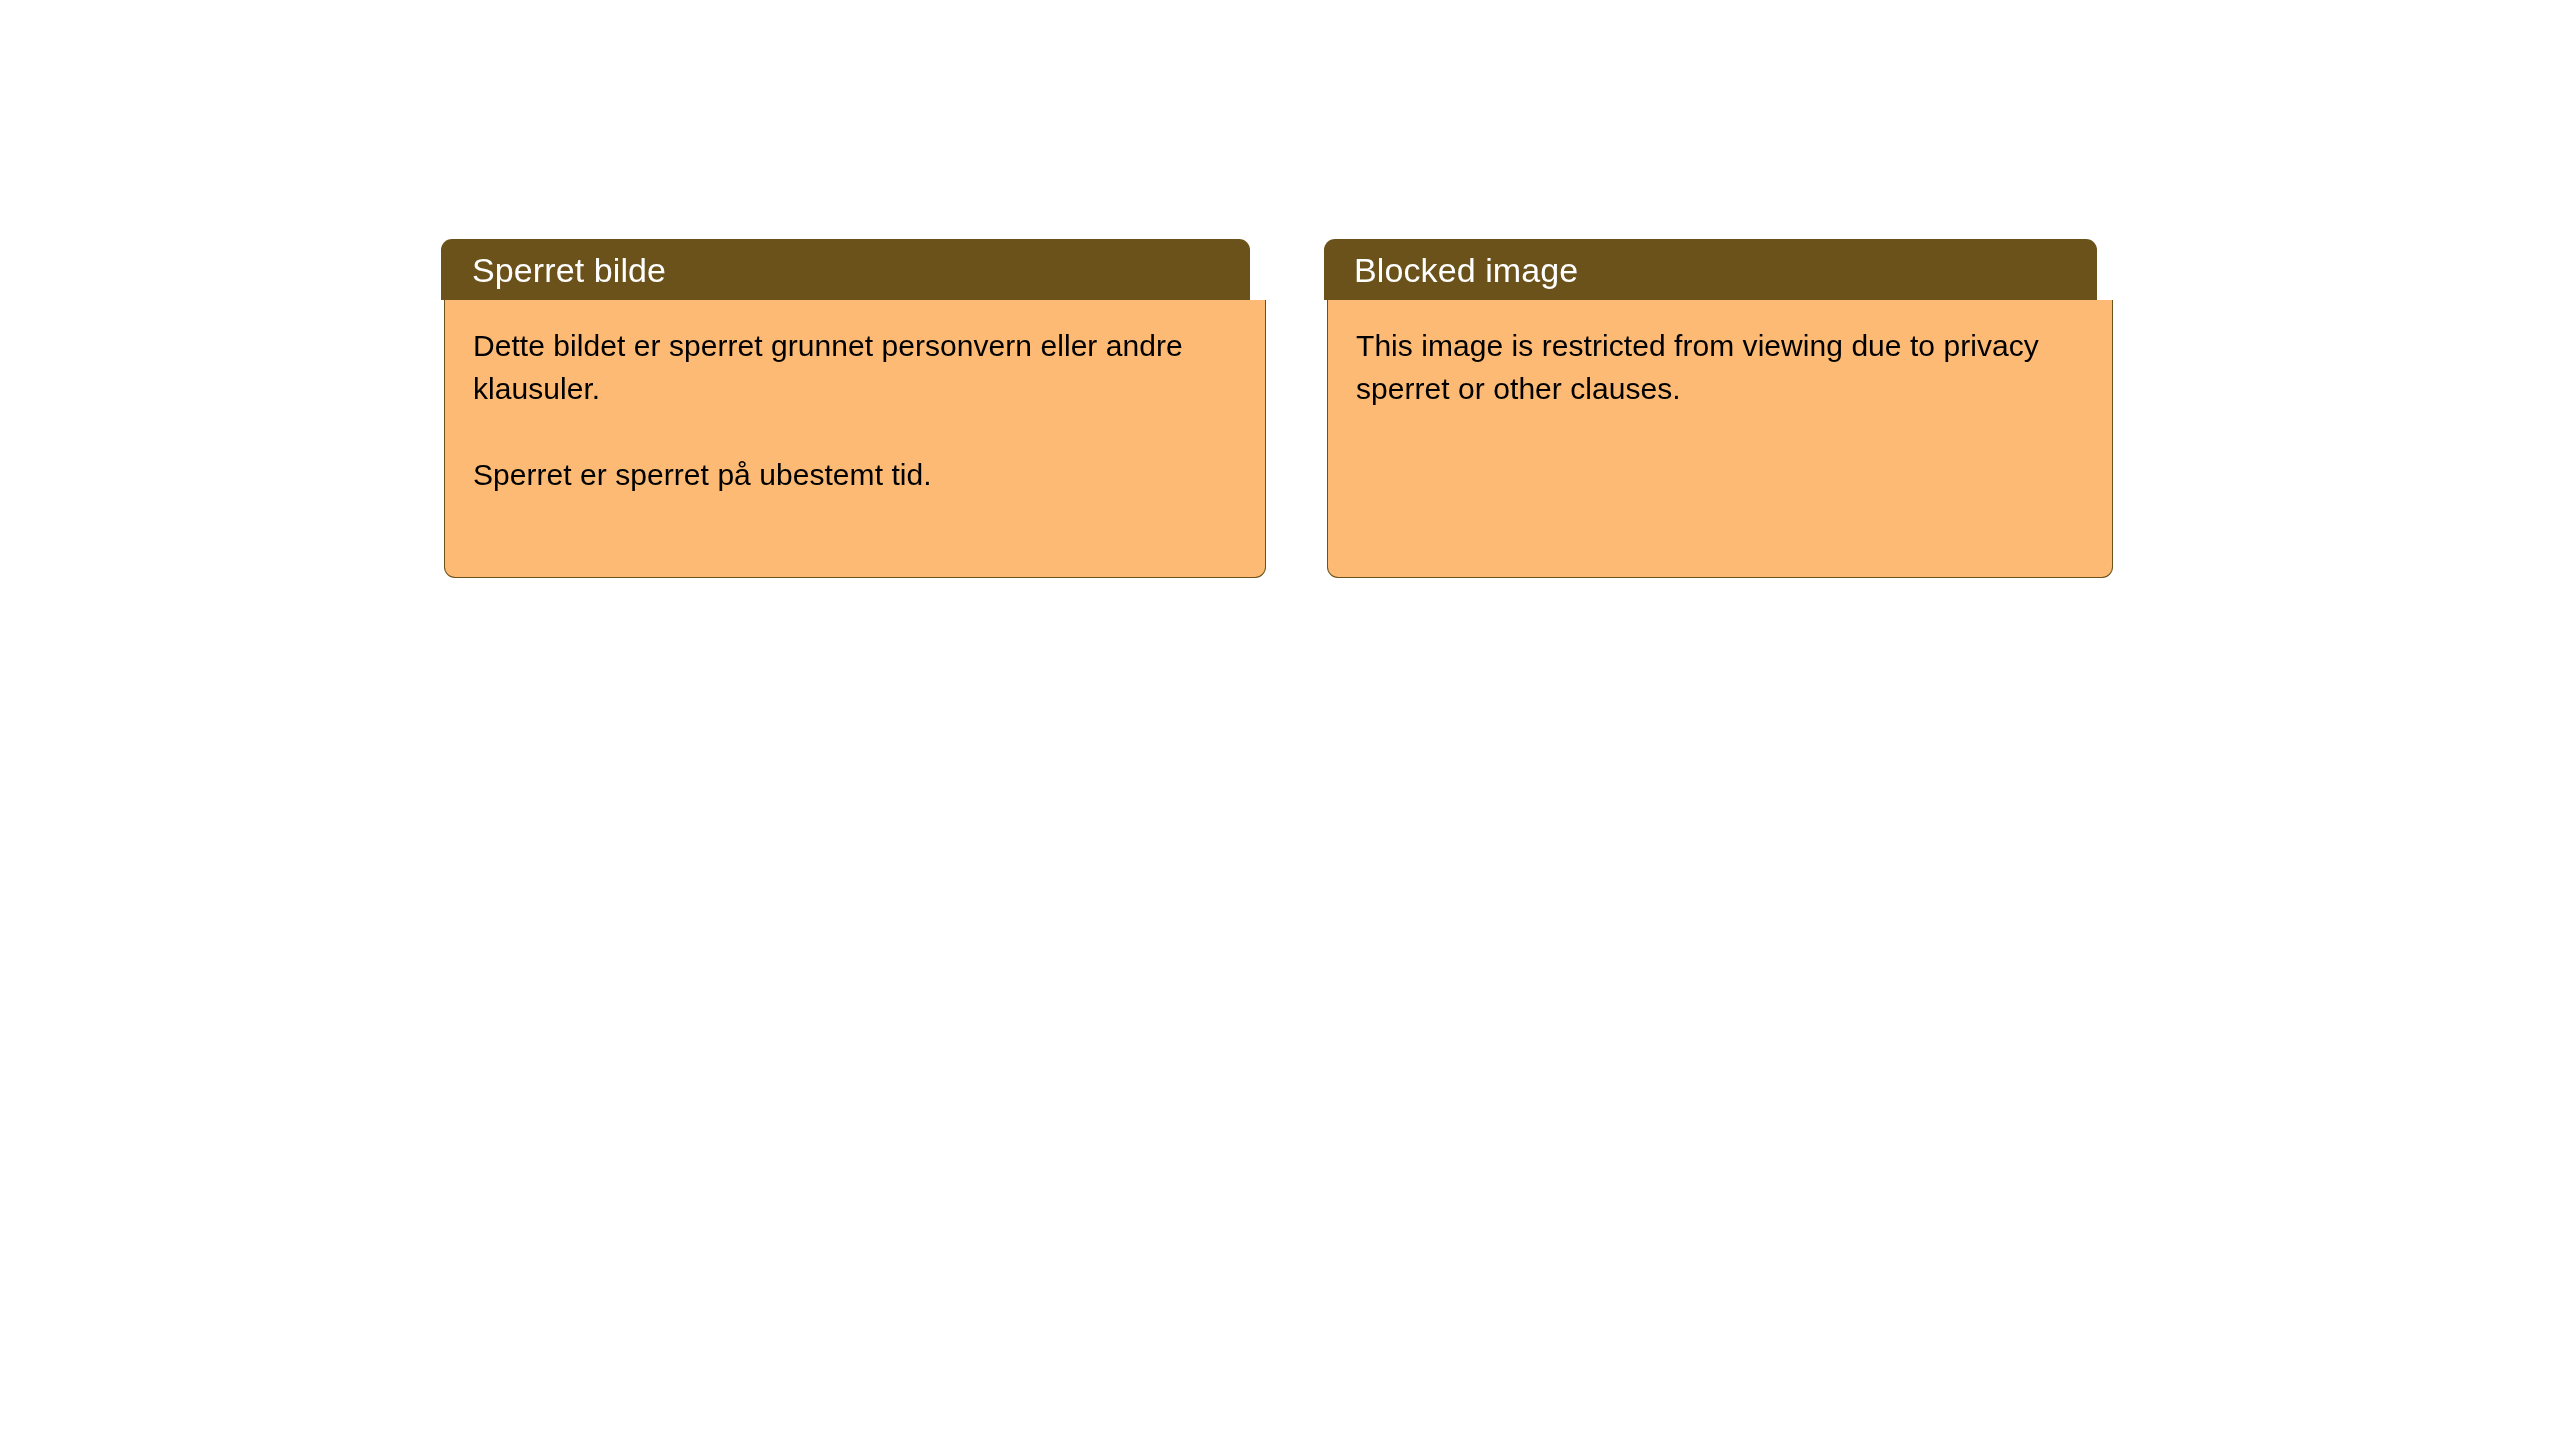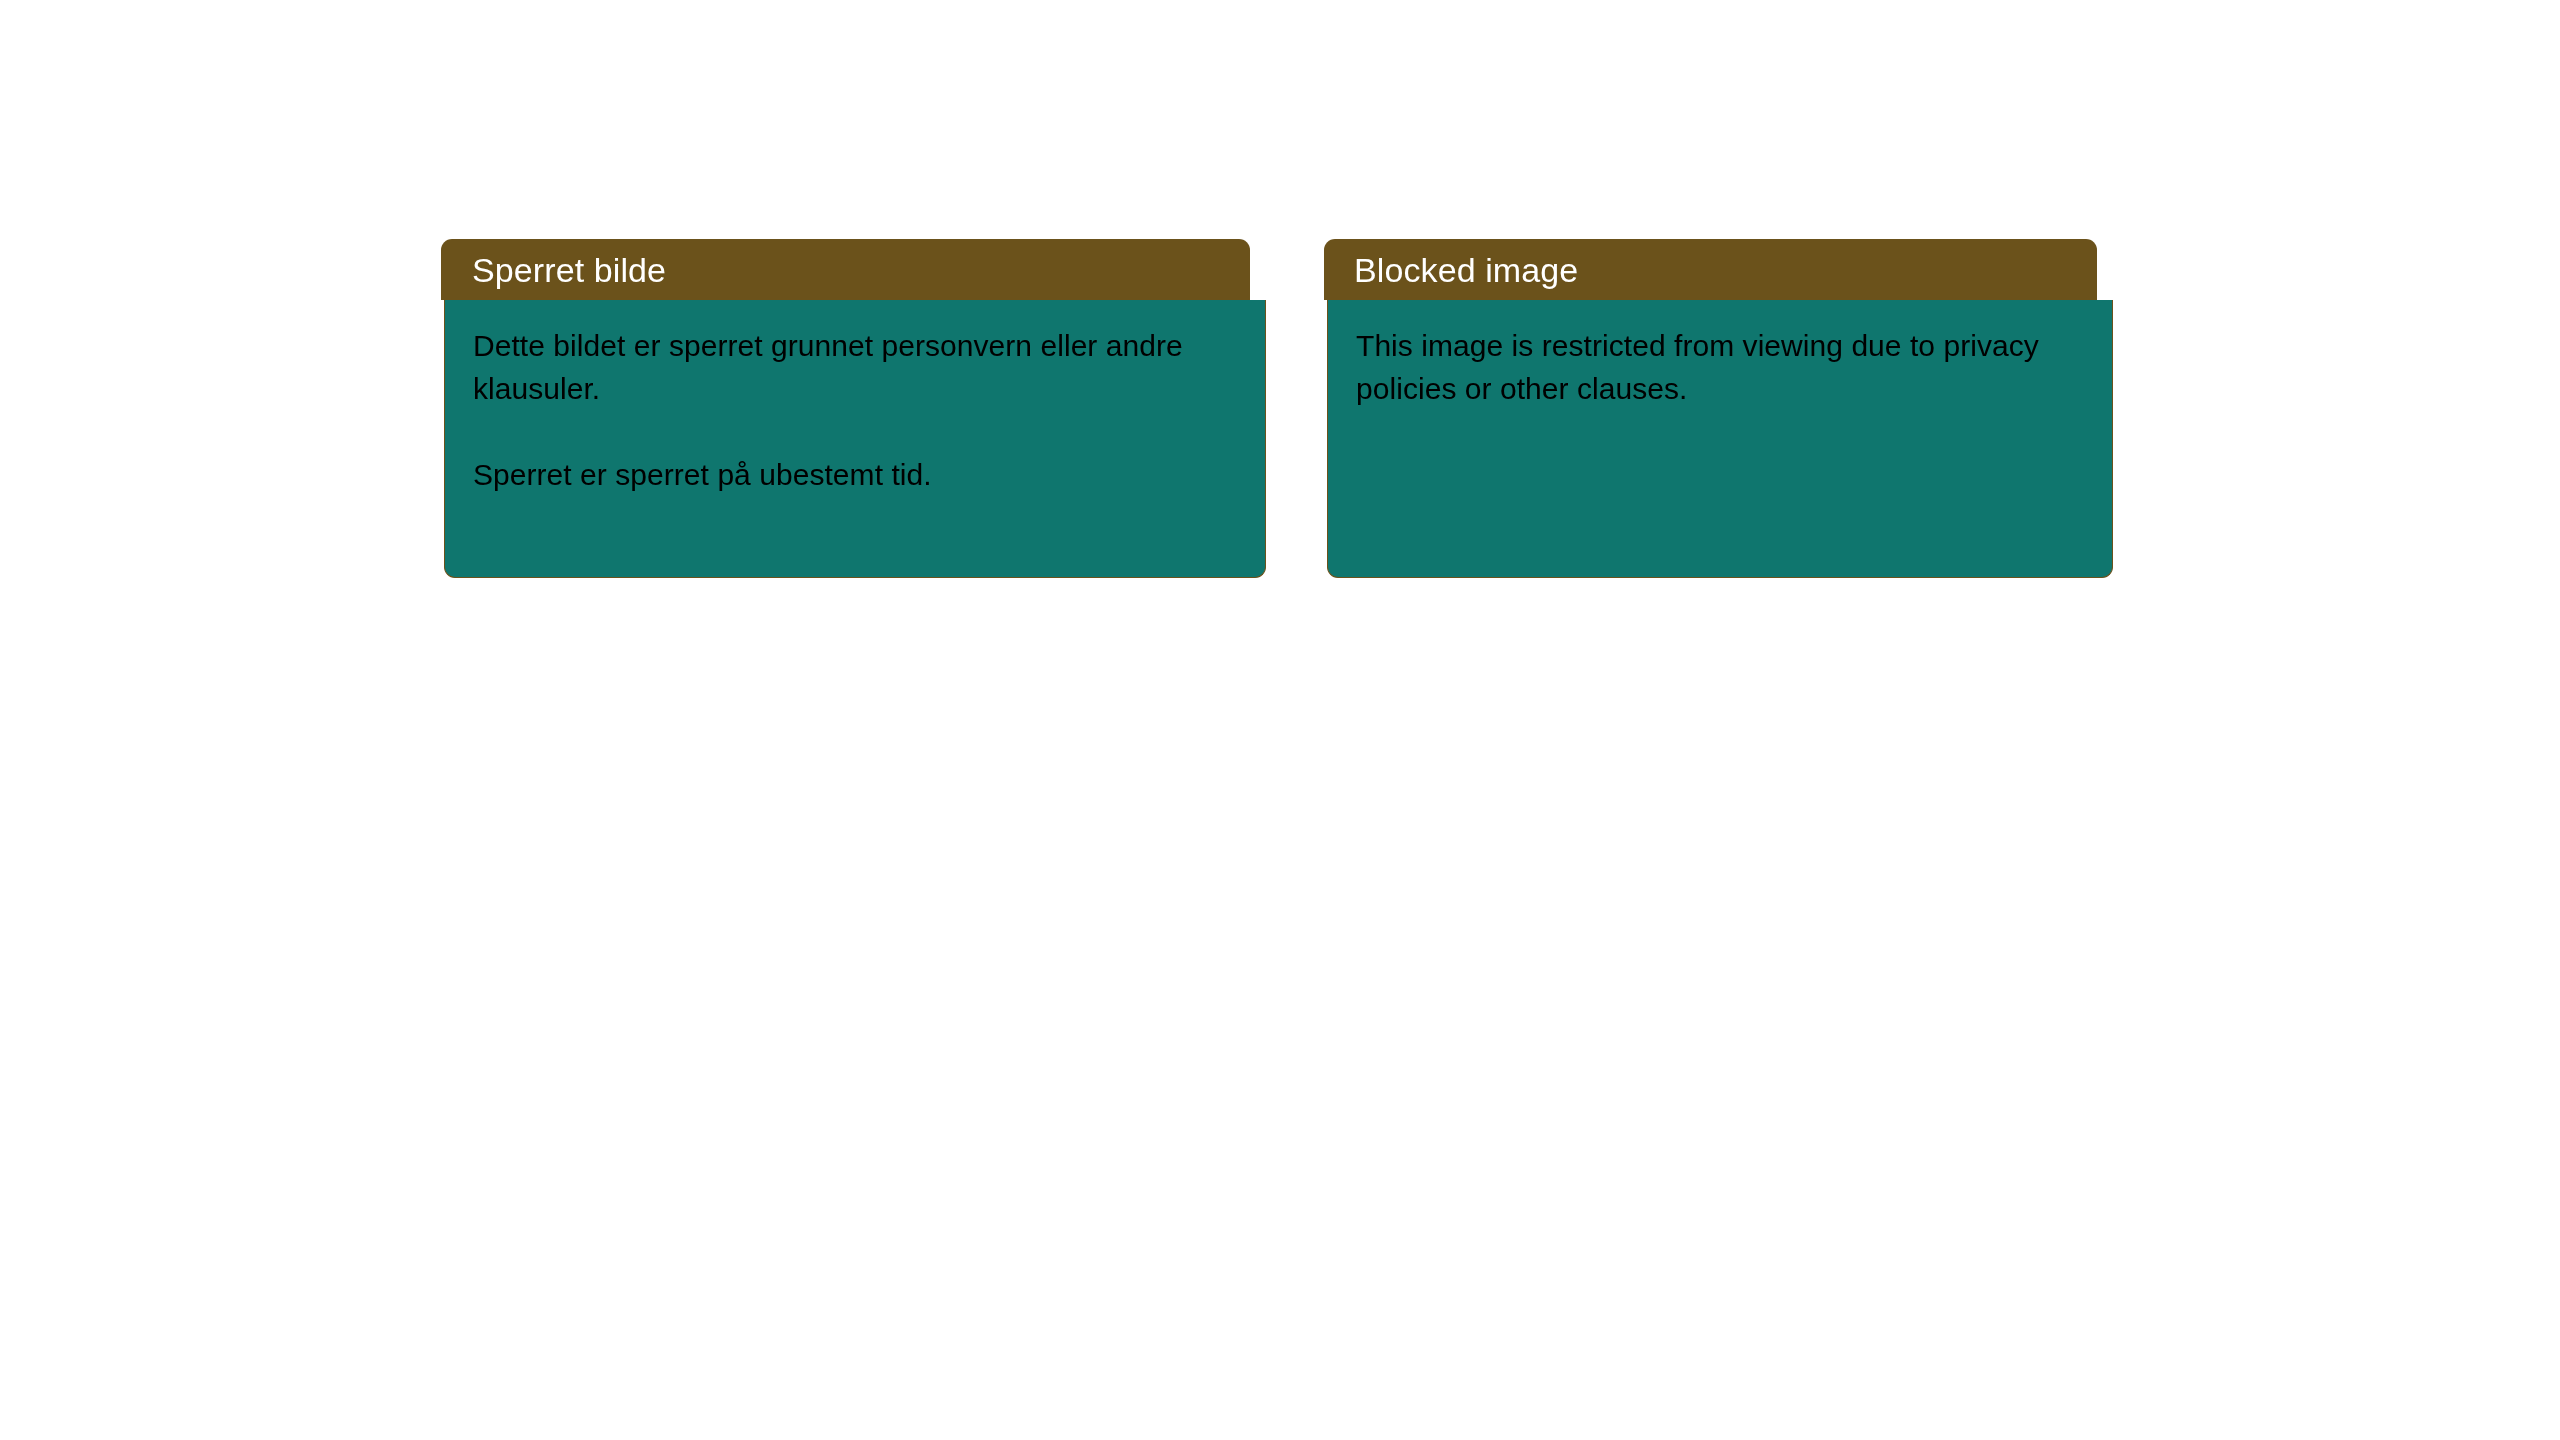--- a/index.html
+++ b/index.html
@@ -50,21 +50,21 @@
     font-size: 34px;
     line-height: 34px;
     font-weight: 400;
     letter-spacing: 0.1px;
     white-space: nowrap;
   }
 
   .card-body {
     position: relative;
     height: 278px;
-    background: #0f766e;
+    background: #fdba74;
     border: 1px solid #6B521B;
     border-top: none;
     border-radius: 0 0 11px 11px;
     box-sizing: border-box;
     padding: 24px 36px 0 28px;
     overflow: hidden;
   }
 
   .card-paragraph {
     color: #000000;
@@ -93,18 +93,18 @@
       <div class="paragraph-gap"></div>
       <p class="card-paragraph">Sperret er sperret på ubestemt tid.</p>
     </div>
   </section>
 
   <section class="notice-card" id="card-en">
     <div class="card-header">
       <span class="card-title">Blocked image</span>
     </div>
     <div class="card-body">
-      <p class="card-paragraph">This image is restricted from viewing due to privacy policies or other clauses.</p>
+      <p class="card-paragraph">This image is restricted from viewing due to privacy sperret or other clauses.</p>
       <div class="paragraph-gap"></div>
     </div>
   </section>
 
 </div>
 
 </body></html>

